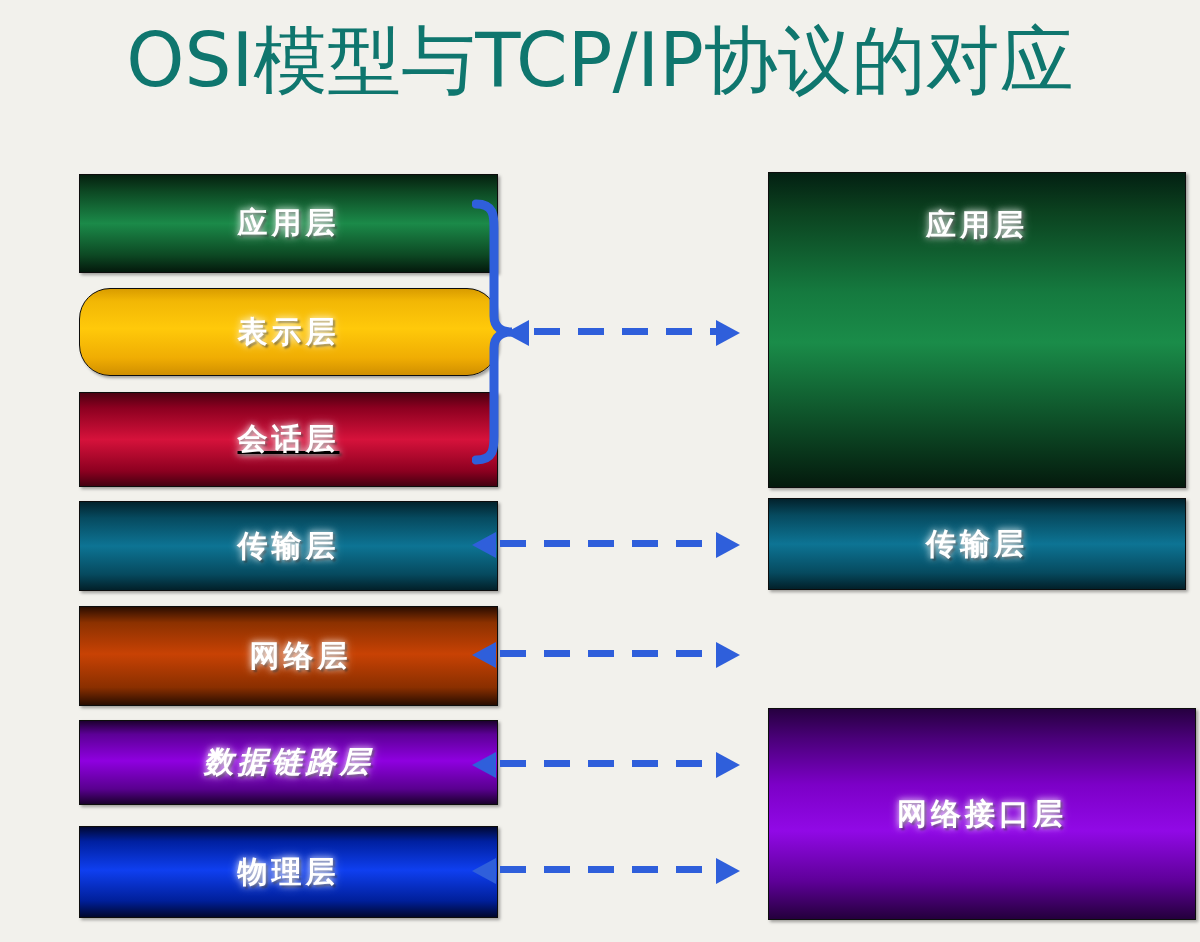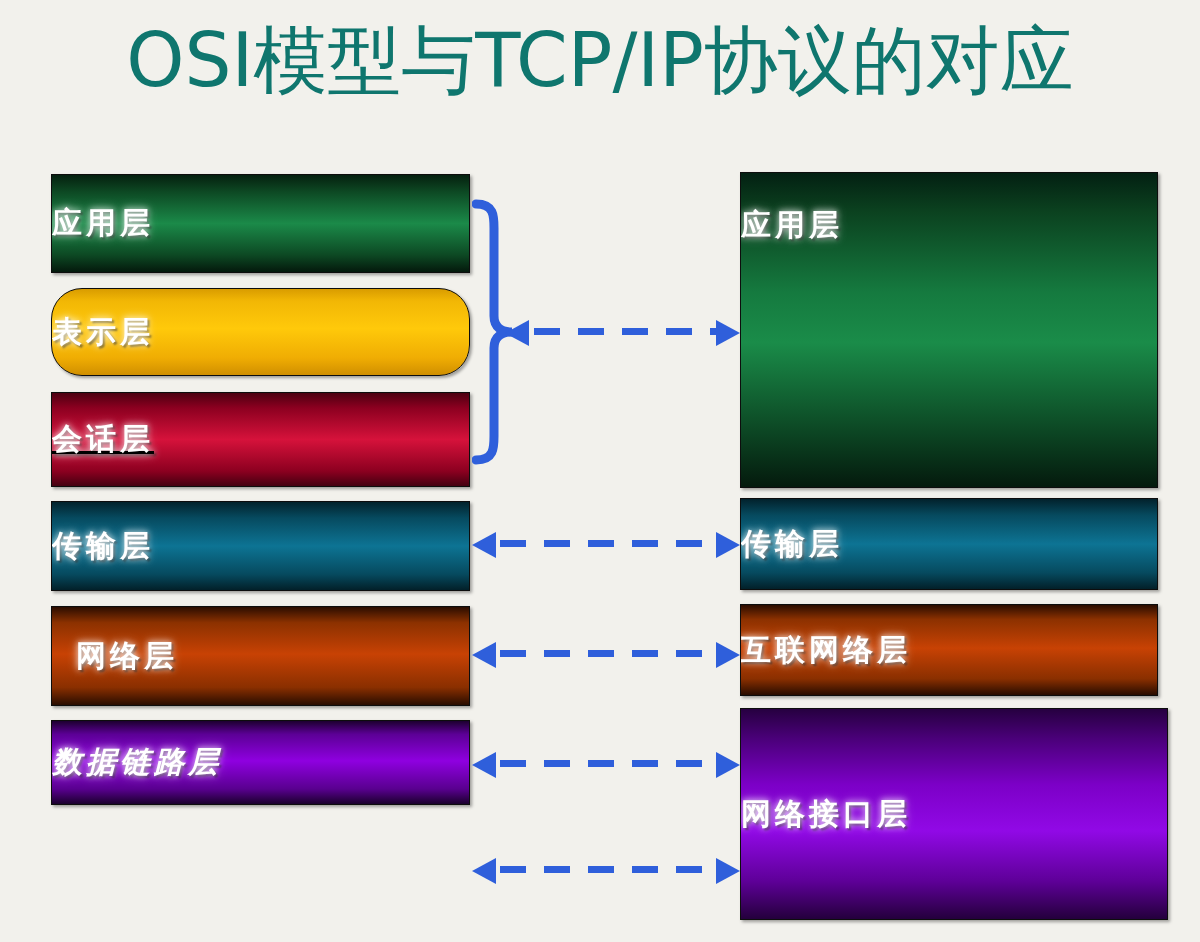--- a/index.html
+++ b/index.html
@@ -25,21 +25,23 @@
     font-family:"DejaVu Sans","Liberation Sans",sans-serif;
   }
 
   
   .box{
     position:absolute;
     box-sizing:border-box;
     border:1px solid #0d0d0d;
     box-shadow:2px 2px 3px rgba(0,0,0,0.35);
     display:flex;
+    justify-content:center;
     overflow:hidden;
+    margin-left:28px;
   }
   .box .lbl{
     font-size:30px;
     font-weight:bold;
     color:#ffffff;
     letter-spacing:4px;
     white-space:nowrap;
     text-shadow:
       0 0 6px rgba(255,255,255,0.85),
       0 0 12px rgba(255,255,255,0.45),
@@ -106,32 +108,32 @@
   </div>
 
   <div class="box mid g-orange" style="left:51px;top:606px;width:419px;height:100px;padding-left:24px;">
     <span class="lbl">网络层</span>
   </div>
 
   <div class="box mid g-purple" style="left:51px;top:720px;width:419px;height:85px;font-style:italic;">
     <span class="lbl">数据链路层</span>
   </div>
 
+  <div class="box mid g-blue" style="left:51px;top:826px;width:419px;height:92px;">
+    <span class="lbl">物理层</span>
+  </div>
 
   <div class="box topalign g-green-tall" style="left:740px;top:172px;width:418px;height:316px;">
     <span class="lbl">应用层</span>
   </div>
 
   <div class="box mid g-teal" style="left:740px;top:498px;width:418px;height:92px;">
     <span class="lbl">传输层</span>
   </div>
 
-  <div class="box mid g-orange" style="left:740px;top:604px;width:418px;height:92px;">
-    <span class="lbl">互联网络层</span>
-  </div>
 
   <div class="box mid g-purple-tall" style="left:740px;top:708px;width:428px;height:212px;">
     <span class="lbl">网络接口层</span>
   </div>
 
   <div class="brace" style="left:472px;top:198px;width:52px;height:268px;">
     <svg width="52" height="268" viewBox="0 0 52 268" fill="none" aria-hidden="true">
       <path d="M4 6 C22 6 22 18 22 30 L22 118 C22 130 30 134 40 134
                C30 134 22 138 22 150 L22 238 C22 250 22 262 4 262" stroke="#2f5fdb" stroke-width="9" stroke-linecap="round" fill="none"></path>
     </svg>

